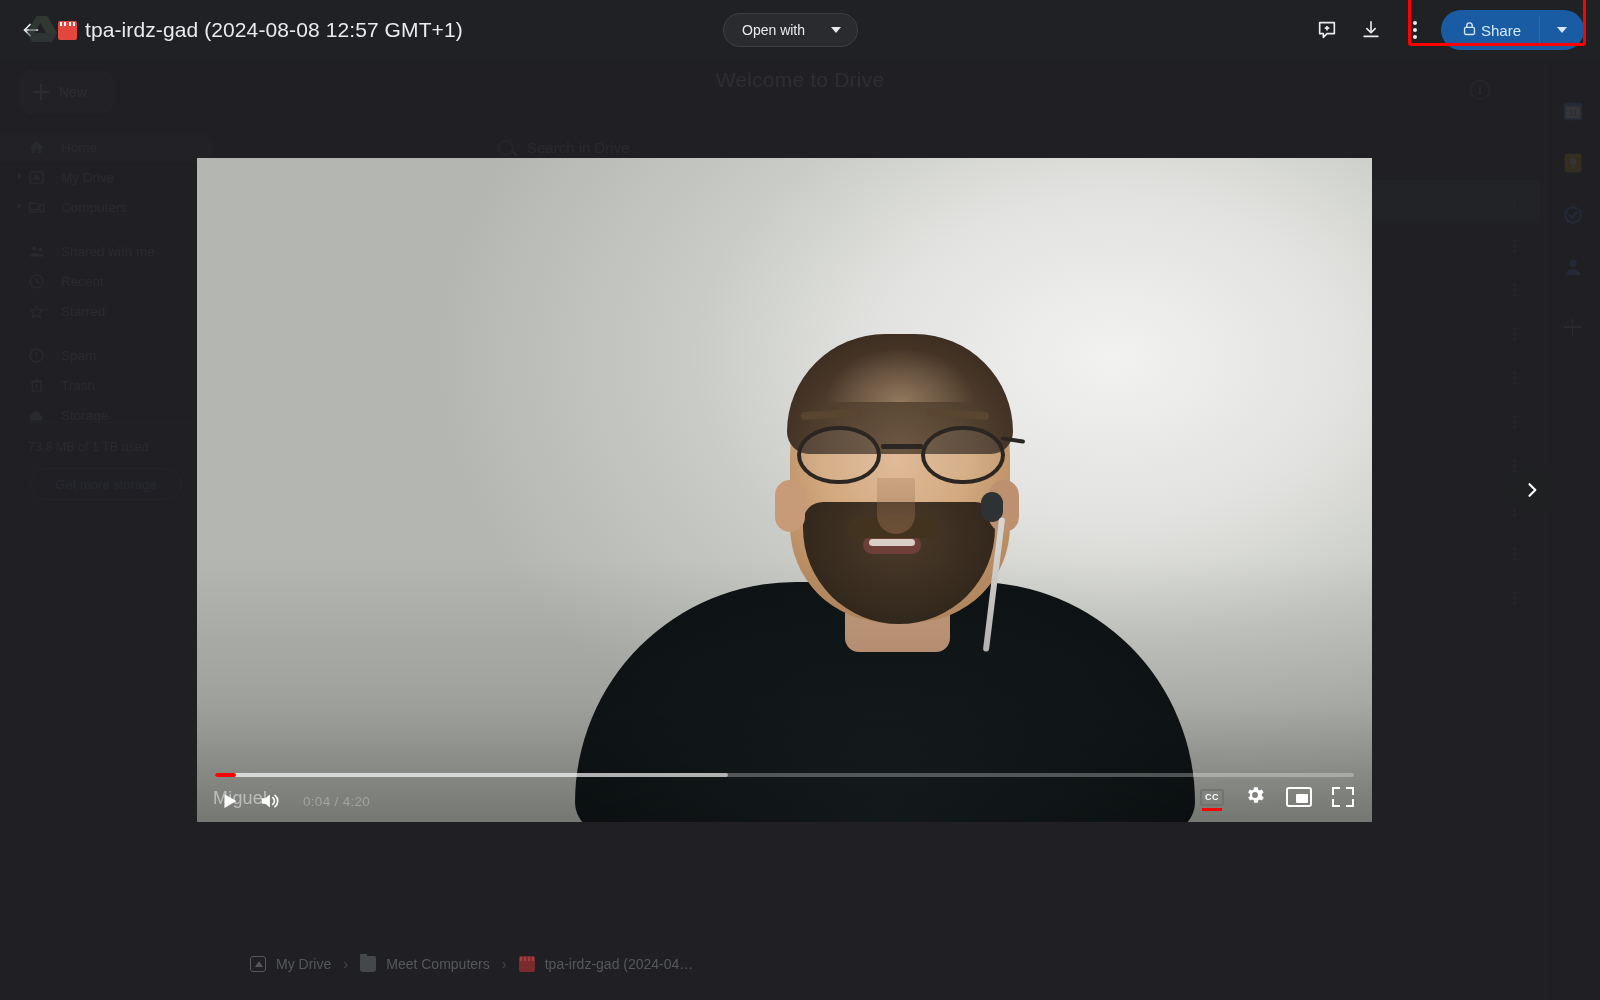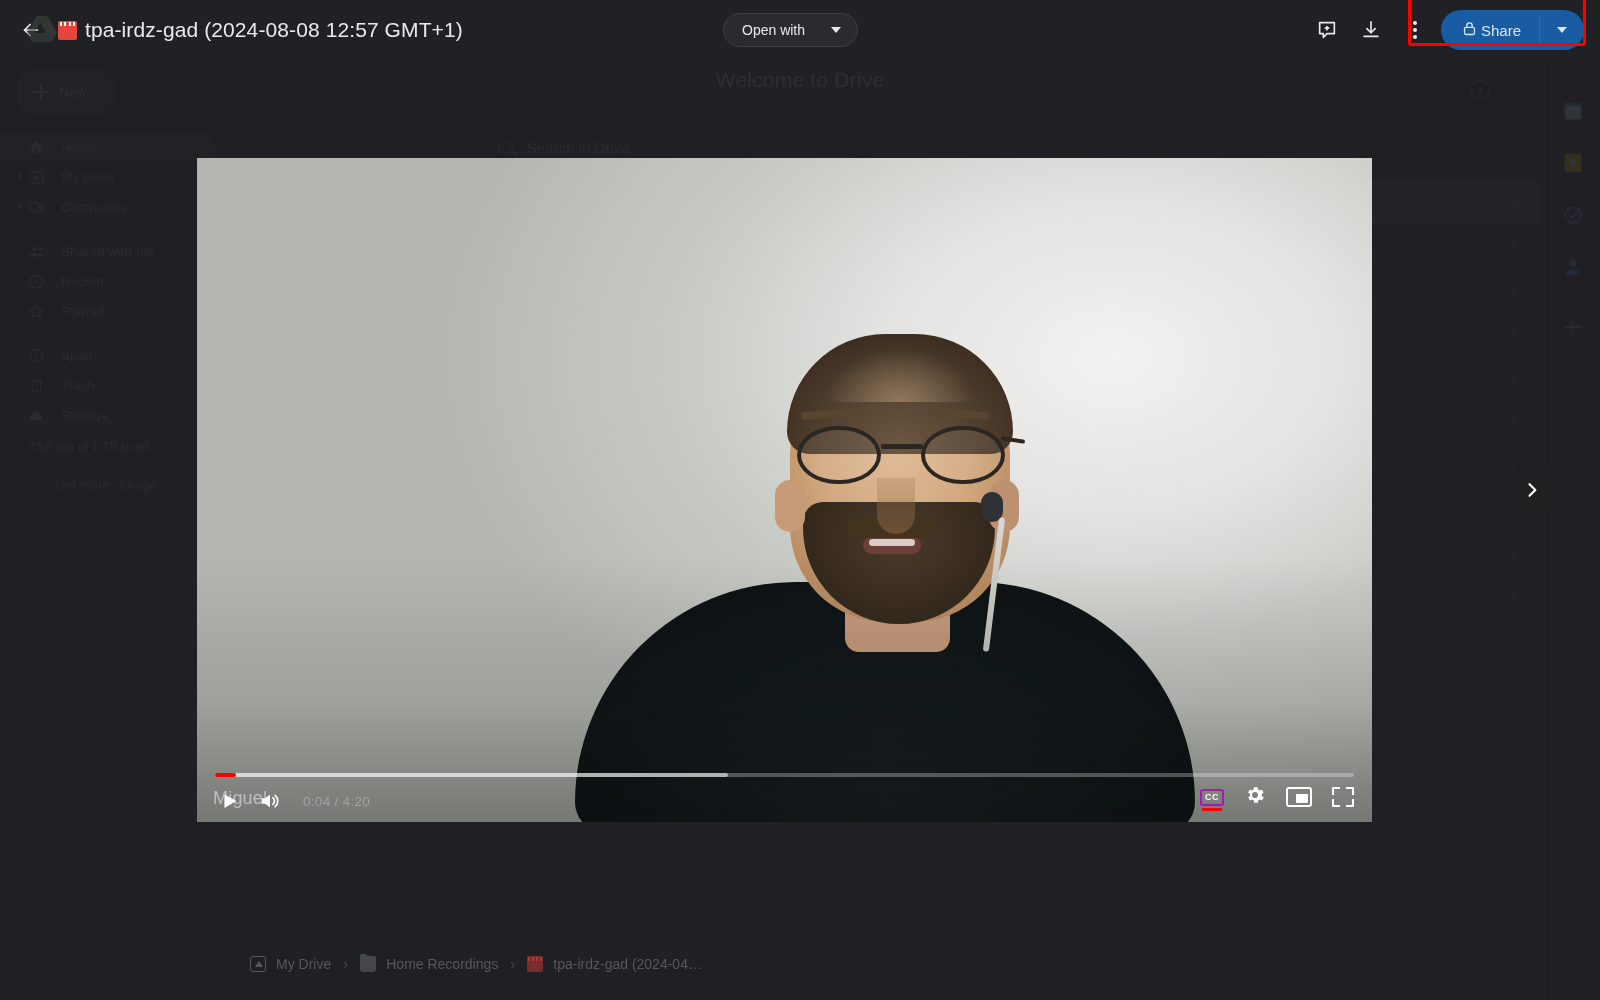--- a/index.html
+++ b/index.html
@@ -347,21 +347,21 @@
     font-family: "Liberation Sans", sans-serif; font-weight: 500;
   }
   .caption-overlay {
     position: absolute; left: 212px; top: 788px; z-index: 9;
     color: rgba(240,240,240,.55); font-size: 18px; letter-spacing: .2px;
   }
   .ctrl-right {
     position: absolute; right: 18px; top: 24px; display: flex; align-items: center; gap: 20px;
   }
   .cc-box {
-    width: 24px; height: 17px; border: 2px solid #a21caf; border-radius: 3px;
+    width: 24px; height: 17px; border: 2px solid #737373; border-radius: 3px;
     display: flex; align-items: center; justify-content: center;
     font-size: 9px; font-weight: bold; color: #fff; letter-spacing: .5px;
     position: relative;
   }
   .cc-underline {
     position: absolute; left: 0; right: 0; bottom: -7px; height: 3px; background: #ff0000;
   }
   .pip-box { width: 26px; height: 20px; border: 2px solid #fff; border-radius: 3px; position: relative; }
   .pip-box::after { content: ""; position: absolute; right: 2px; bottom: 2px; width: 12px; height: 9px; background: #fff; border-radius: 1px; }
   .fs-box { width: 22px; height: 20px; position: relative; }
@@ -615,21 +615,21 @@
     </div>
 
     <div class="breadcrumb">
       <span class="bc-item">
         <span class="bc-ico drive"></span>
         <span>My Drive</span>
       </span>
       <span class="bc-sep">›</span>
       <span class="bc-item">
         <span class="bc-ico folder"></span>
-        <span>Home Recordings</span>
+        <span>Meet Computers</span>
       </span>
       <span class="bc-sep">›</span>
       <span class="bc-item">
         <span class="bc-ico vid"></span>
         <span>tpa-irdz-gad (2024-04…</span>
       </span>
     </div>
   </div>
 
   <div class="drive-dim"></div>

